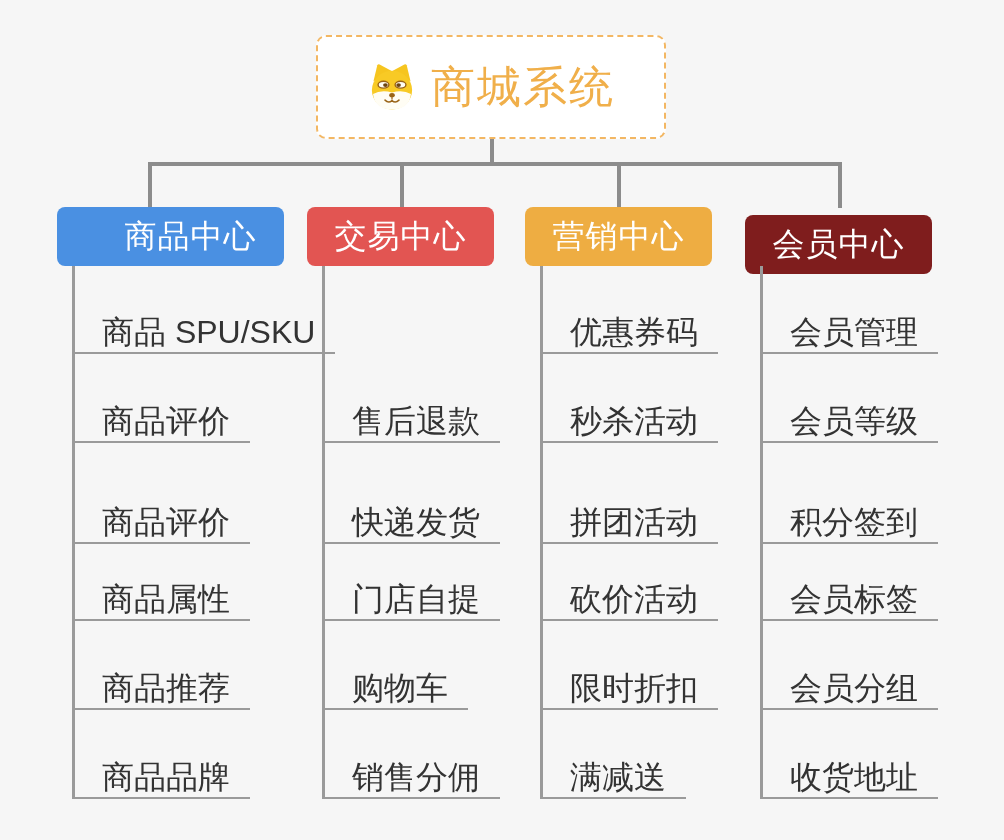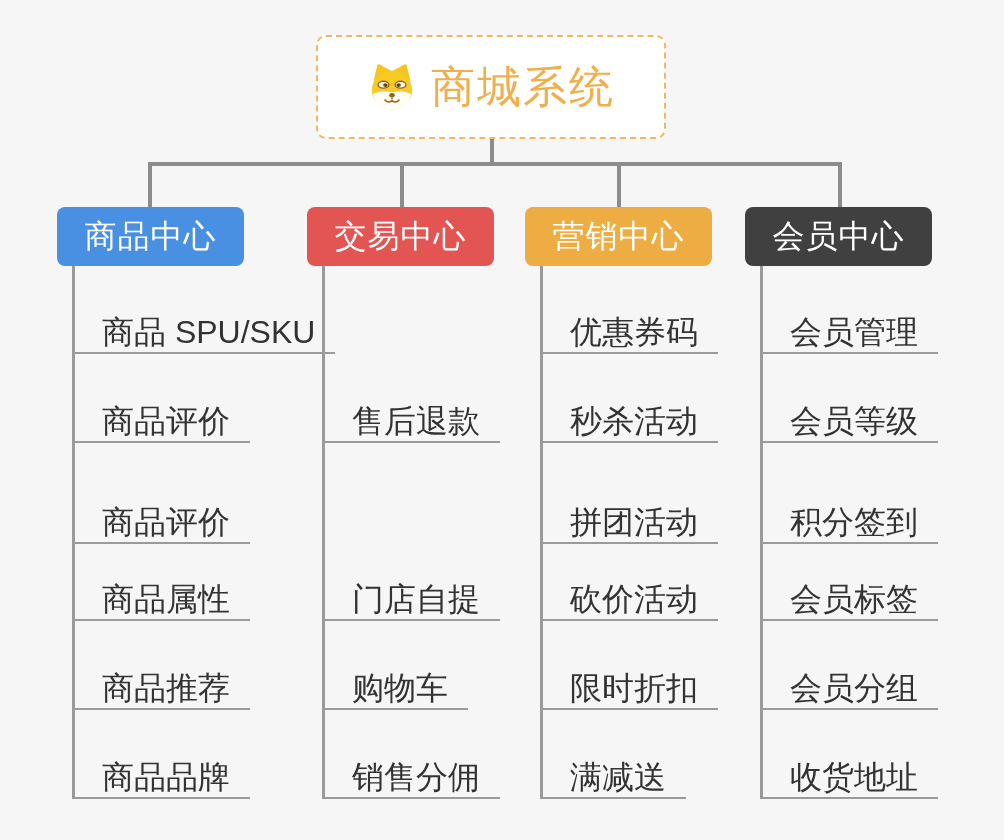--- a/index.html
+++ b/index.html
@@ -33,21 +33,21 @@
   }
 
   
   .branch-header {
     position:absolute; top:207px; width:187px; height:59px;
     border-radius:8px;
     display:flex; align-items:center; justify-content:center;
     color:#ffffff; font-size:32px; letter-spacing:1px; white-space:nowrap;
     cursor:default;
   }
-  .h0 { left:57px; } .h1 { left:307px; } .h2 { left:525px; } .h3 { left:745px; }
+  .h0 { left:57px;padding-left:40px; } .h1 { left:307px; } .h2 { left:525px; } .h3 { left:745px; }
 
   
   .trunk { position:absolute; top:266px; width:3px; height:533px; background:#9a9a9a; }
   .t0 { left:72px; } .t1 { left:322px; } .t2 { left:540px; } .t3 { left:760px; }
 
   
   .child-item {
     position:absolute;
     white-space:nowrap;
     font-size:32px; line-height:32px; color:#333333;
@@ -84,35 +84,36 @@
       <ellipse cx="32" cy="41.5" rx="3.6" ry="2.6" fill="#9a6418"></ellipse>
       <path d="M32 41.5 L32 47" stroke="#9a6418" stroke-width="1.6"></path>
       <path d="M23 48 Q27.5 52.5 32 48.5 Q36.5 52.5 41 48" fill="none" stroke="#9a6418" stroke-width="2" stroke-linecap="round"></path>
     </svg>
     <span class="root-label" style="color: rgb(240, 175, 74);">商城系统</span>
   </div>
 
   <div class="branch-header h0" style="background-color: rgb(74, 144, 226);">商品中心</div>
   <div class="branch-header h1" style="background-color: rgb(226, 85, 82);">交易中心</div>
   <div class="branch-header h2" style="background-color: rgb(238, 173, 66);">营销中心</div>
-  <div class="branch-header h3" style="background-color: #404040;">会员中心</div>
+  <div class="branch-header h3" style="background-color: #7f1d1d; margin-top: 8px;">会员中心</div>
 
   <div class="trunk t0"></div>
   <div class="trunk t1"></div>
   <div class="trunk t2"></div>
   <div class="trunk t3"></div>
 
   <div class="child-item c0 r0">商品 SPU/SKU</div>
   <div class="child-item c0 r1">商品评价</div>
   <div class="child-item c0 r2">商品评价</div>
   <div class="child-item c0 r3">商品属性</div>
   <div class="child-item c0 r4">商品推荐</div>
   <div class="child-item c0 r5">商品品牌</div>
 
   <div class="child-item c1 r1">售后退款</div>
+  <div class="child-item c1 r2">快递发货</div>
   <div class="child-item c1 r3">门店自提</div>
   <div class="child-item c1 r4">购物车</div>
   <div class="child-item c1 r5">销售分佣</div>
 
   <div class="child-item c2 r0">优惠券码</div>
   <div class="child-item c2 r1">秒杀活动</div>
   <div class="child-item c2 r2">拼团活动</div>
   <div class="child-item c2 r3">砍价活动</div>
   <div class="child-item c2 r4">限时折扣</div>
   <div class="child-item c2 r5">满减送</div>

